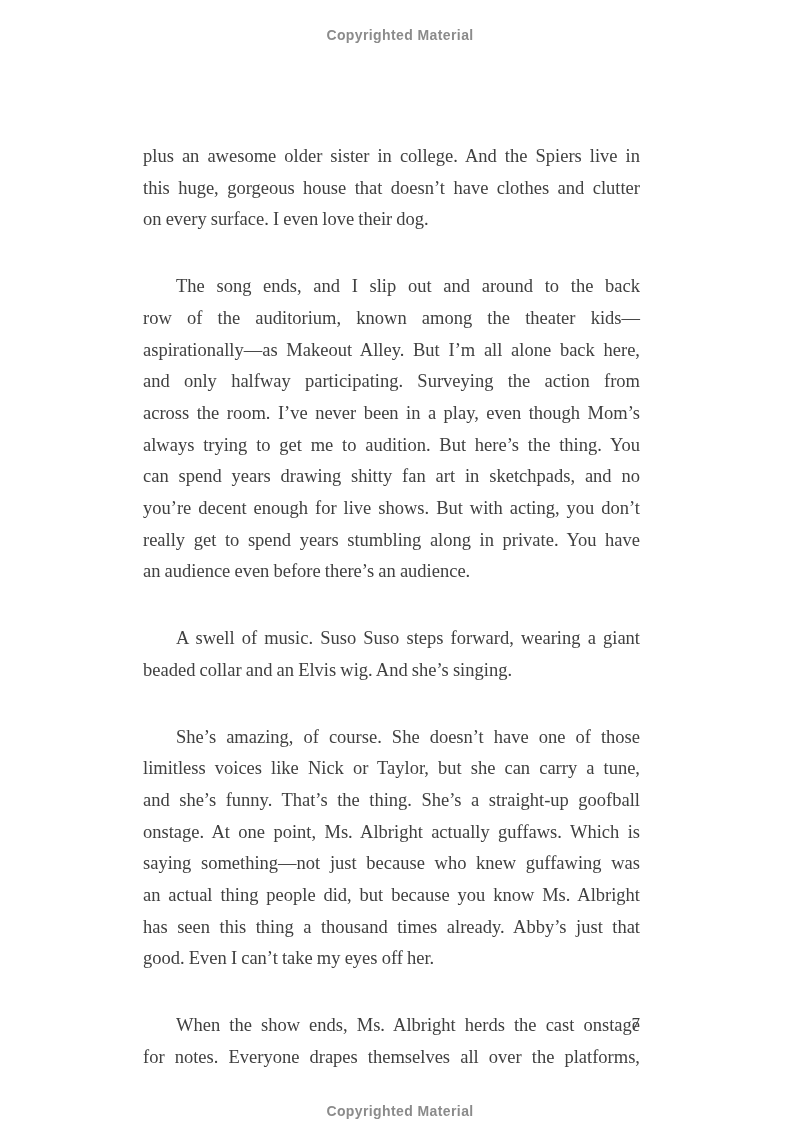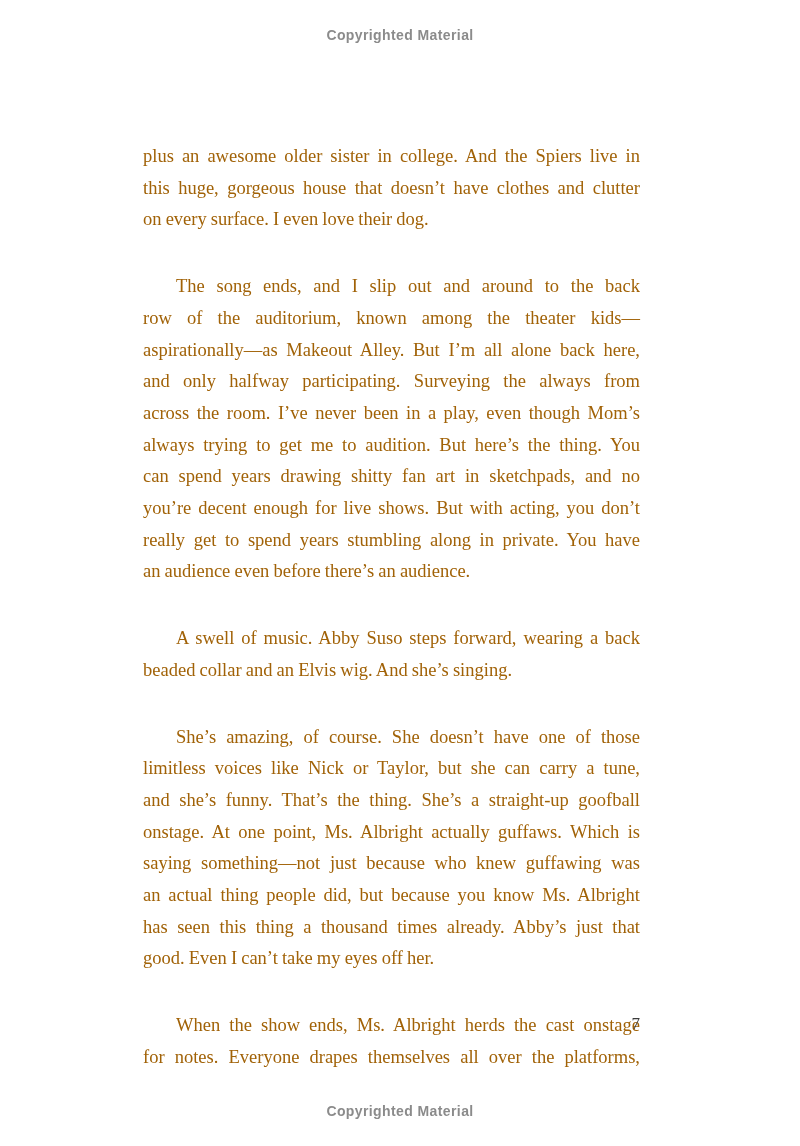--- a/index.html
+++ b/index.html
@@ -27,21 +27,21 @@
     color: #8b8b8b;
   }
   .copyright.top { top: 27px; }
   .copyright.bottom { top: 1103px; }
   .text-block {
     position: absolute;
     left: 143px;
     top: 141px;
     width: 497px;
     font-size: 18.5px;
-    color: #a16207;
+    color: #404040;
     word-spacing: -0.5px;
   }
   .para { margin: 0; padding: 0; }
   .line {
     line-height: 31.7px;
     text-align: justify;
     text-align-last: justify;
   }
   .line.last {
     text-align: left;
@@ -67,30 +67,30 @@
   <div class="text-block">
       <div class="para">
         <div class="line">plus an awesome older sister in college. And the Spiers live in</div>
         <div class="line">this huge, gorgeous house that doesn’t have clothes and clutter</div>
         <div class="line last">on every surface. I even love their dog.</div>
       </div>
       <div class="para">
         <div class="line first-indent">The song ends, and I slip out and around to the back</div>
         <div class="line">row of the auditorium, known among the theater kids—</div>
         <div class="line">aspirationally—as Makeout Alley. But I’m all alone back here,</div>
-        <div class="line">and only halfway participating. Surveying the always from</div>
+        <div class="line">and only halfway participating. Surveying the action from</div>
         <div class="line">across the room. I’ve never been in a play, even though Mom’s</div>
         <div class="line">always trying to get me to audition. But here’s the thing. You</div>
         <div class="line">can spend years drawing shitty fan art in sketchpads, and no</div>
         <div class="line">you’re decent enough for live shows. But with acting, you don’t</div>
         <div class="line">really get to spend years stumbling along in private. You have</div>
         <div class="line last">an audience even before there’s an audience.</div>
       </div>
       <div class="para">
-        <div class="line first-indent">A swell of music. Abby Suso steps forward, wearing a back</div>
+        <div class="line first-indent">A swell of music. Suso Suso steps forward, wearing a giant</div>
         <div class="line last">beaded collar and an Elvis wig. And she’s singing.</div>
       </div>
       <div class="para">
         <div class="line first-indent">She’s amazing, of course. She doesn’t have one of those</div>
         <div class="line">limitless voices like Nick or Taylor, but she can carry a tune,</div>
         <div class="line">and she’s funny. That’s the thing. She’s a straight-up goofball</div>
         <div class="line">onstage. At one point, Ms. Albright actually guffaws. Which is</div>
         <div class="line">saying something—not just because who knew guffawing was</div>
         <div class="line">an actual thing people did, but because you know Ms. Albright</div>
         <div class="line">has seen this thing a thousand times already. Abby’s just that</div>

